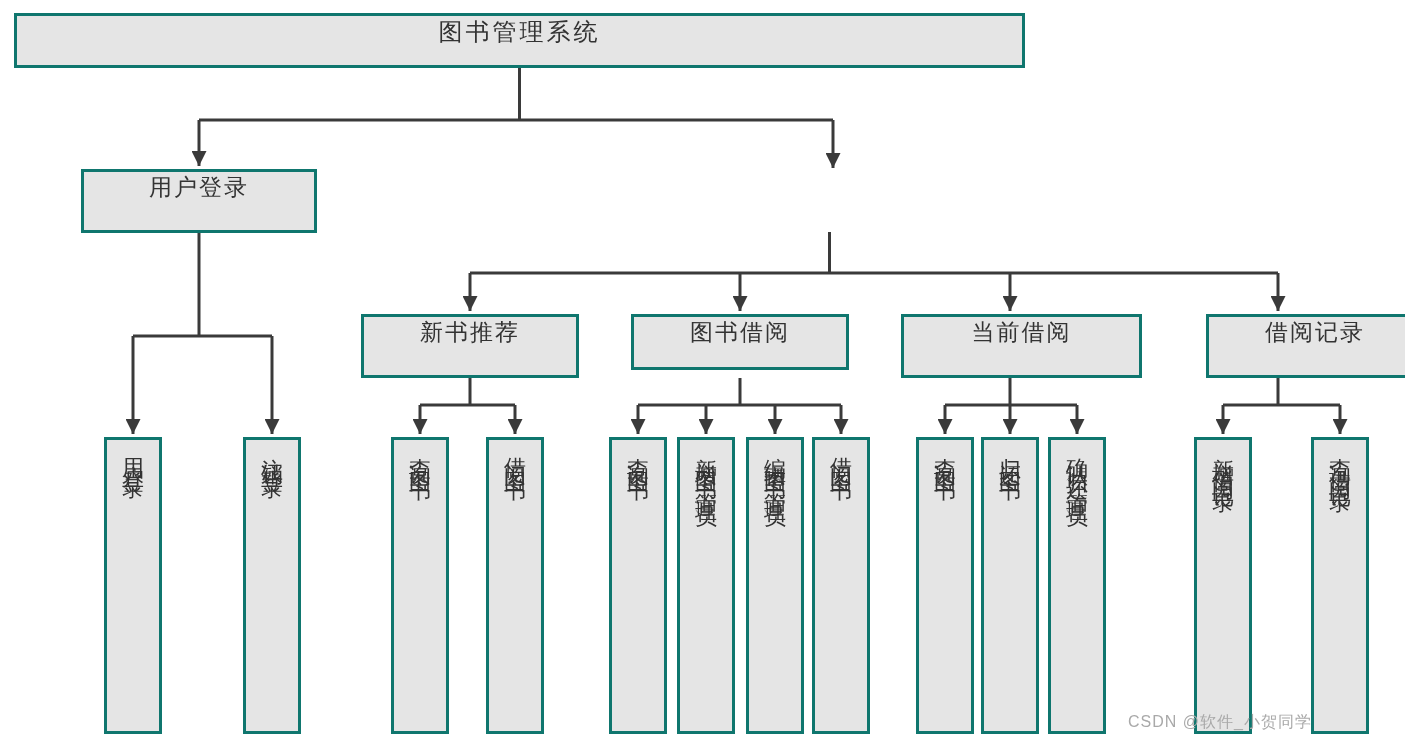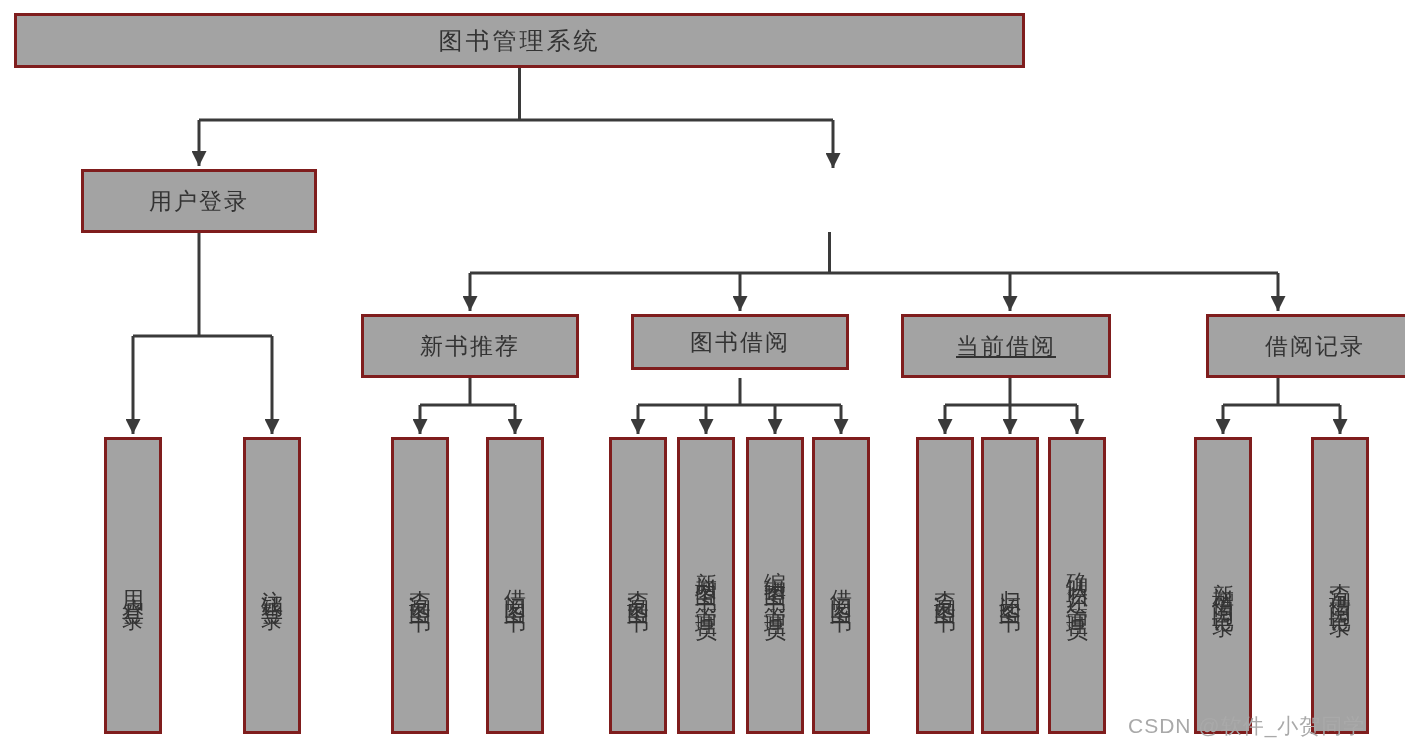--- a/index.html
+++ b/index.html
@@ -18,24 +18,24 @@
   #connectors {
     position: absolute;
     left: 0;
     top: 0;
     width: 1405px;
     height: 747px;
   }
   .box {
     position: absolute;
     box-sizing: border-box;
-    background: #a3a3a3;
-    border: 3px solid #7f1d1d;
+    background: #e5e5e5;
+    border: 3px solid #0f766e;
     display: flex;
-    align-items: center;
+    align-items: flex-start;
     justify-content: center;
     color: #333333;
   }
   .hlabel {
     font-size: 23px;
     letter-spacing: 2px;
     color: #333333;
     white-space: nowrap;
   }
   .root-label {
@@ -49,34 +49,34 @@
     letter-spacing: 7px;
     color: #333333;
     line-height: 1;
   }
   
   .n-root   { left: 14px;   top: 13px;  width: 1011px; height: 55px; }
   .n-l2a    { left: 81px;   top: 169px; width: 236px;  height: 64px; }
   .n-l2b    { left: 712px;  top: 171px; width: 235px;  height: 61px; }
   .n-l3a    { left: 361px;  top: 314px; width: 218px;  height: 64px; }
   .n-l3b    { left: 631px;  top: 314px; width: 218px;  height: 56px; }
-  .n-l3c    { left: 901px;  top: 314px; width: 210px;  height: 64px; text-decoration: underline; }
+  .n-l3c    { left: 901px;  top: 314px; width: 241px;  height: 64px; }
   .n-l3d    { left: 1206px; top: 314px; width: 218px;  height: 64px; }
   .leaf     { top: 437px; width: 58px; height: 297px; }
   .x-104 { left: 104px; }  .x-243 { left: 243px; }
   .x-391 { left: 391px; }  .x-486 { left: 486px; }
   .x-609 { left: 609px; }  .x-677 { left: 677px; }
   .x-746 { left: 746px; }  .x-812 { left: 812px; }
   .x-916 { left: 916px; }  .x-981 { left: 981px; }  .x-1048 { left: 1048px; }
   .x-1194 { left: 1194px; } .x-1311 { left: 1311px; }
   #watermark {
     position: absolute;
     left: 1128px;
     top: 712px;
-    font-size: 21px;
+    font-size: 16px;
     letter-spacing: 1px;
     color: #a9a9a9;
     white-space: nowrap;
   }
 </style>
 </head>
 <body>
 
 <div id="canvas">
 

